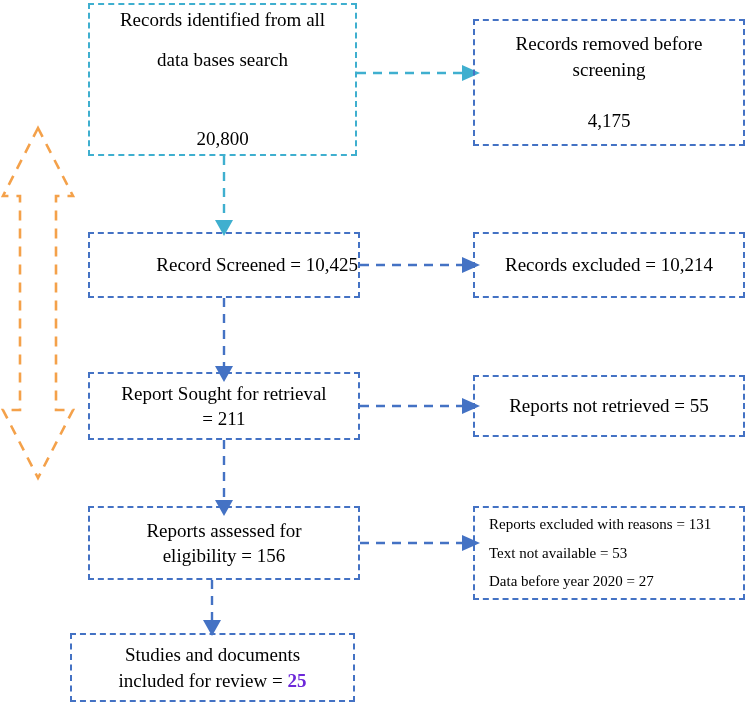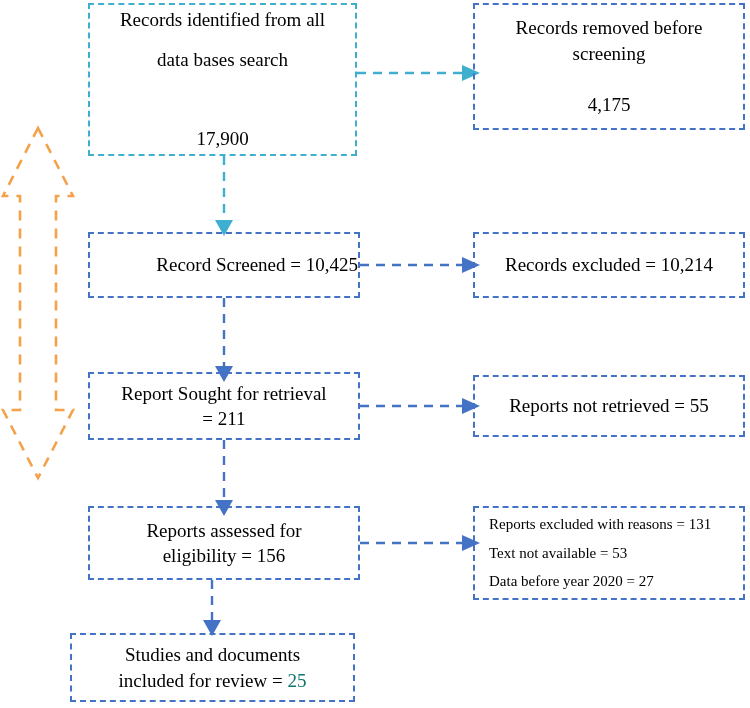--- a/index.html
+++ b/index.html
@@ -31,21 +31,21 @@
   .box.cyan  { border: 2px dashed #3FAFCF; gap: 14px; }
   .box.blue  { border: 2px dashed #4472C4; }
   .box.left-align {
     align-items: flex-start;
     text-align: left;
     padding-left: 14px;
   }
   .box .line { display: block; white-space: nowrap; }
   .box.left-align .line { font-size: 15px; }
   .spacer { height: 26px; }
-  .accent-red { color: #0f766e; }
+  .accent-red { color: #6d28d9; font-weight: bold; }
   svg.connectors {
     position: absolute;
     left: 0;
     top: 0;
     width: 750px;
     height: 708px;
     pointer-events: none;
   }
 </style>
 </head>
@@ -98,24 +98,24 @@
     <g>
       <path d="M38,128 L73,196 L56,196 L56,410 L73,410 L38,478
                L3,410 L20,410 L20,196 L3,196 Z" stroke="#F4A14A" stroke-width="2.6" stroke-dasharray="10,8" fill="none" stroke-linejoin="miter"></path>
     </g>
   </svg>
 
   <div class="box cyan" style="left:88px; top:3px; width:269px; height:153px;">
     <span class="line">Records identified from all</span>
     <span class="line">data bases search</span>
     <span class="spacer"></span>
-    <span class="line">17,900</span>
+    <span class="line">20,800</span>
   </div>
 
-  <div class="box blue" style="left:473px; top:3px; width:272px; height:127px;">
+  <div class="box blue" style="left:473px; top:19px; width:272px; height:127px;">
     <span class="line">Records removed before</span>
     <span class="line">screening</span>
     <span class="spacer"></span>
     <span class="line">4,175</span>
   </div>
 
   <div class="box blue" style="left:88px; top:232px; width:272px; height:66px;align-items:flex-end;">
     <span class="line">Record Screened = 10,425</span>
   </div>
 

